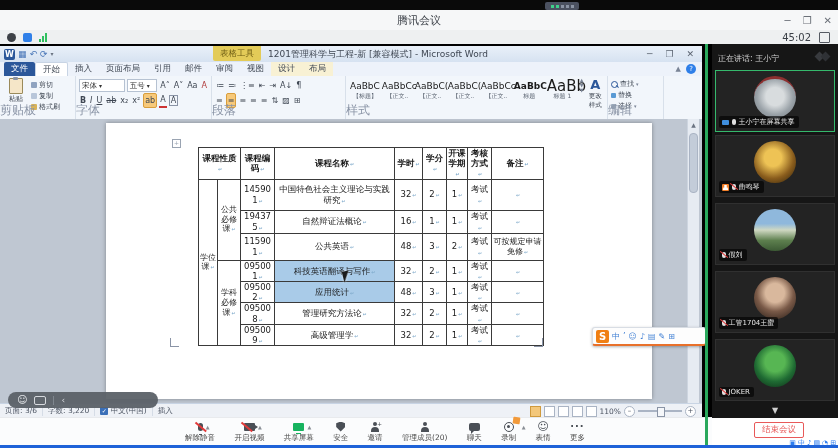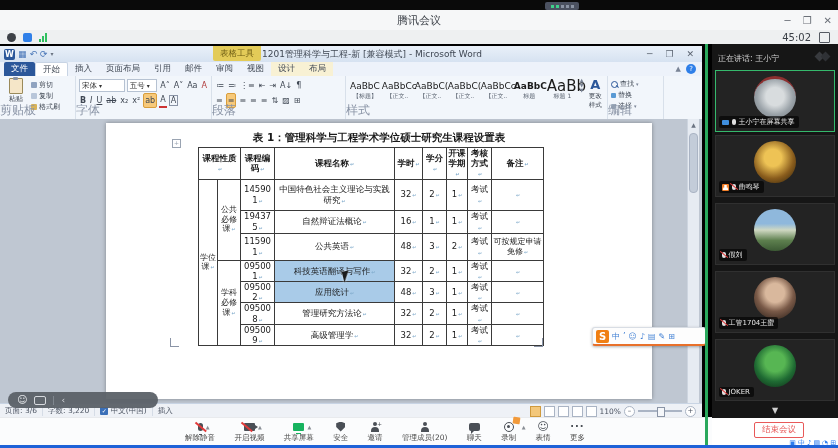--- a/index.html
+++ b/index.html
@@ -22,21 +22,21 @@
   .timer-wrap{position:absolute;right:8px;top:30px;height:14px;display:flex;align-items:center;gap:8px}
   .timer{font-size:10px;color:#3a3f46}
   .fs-ic{width:9px;height:9px;border:1px solid #565b63;border-radius:1px}
   
   .word{left:0;top:46px;width:702px;height:371px;background:#f2f6fb}
   .w-titlebar{position:absolute;left:0;top:0;width:702px;height:16px;background:linear-gradient(#e9f0f9,#d6e2f1);border-bottom:1px solid #c3cfe0;display:flex;align-items:center}
   .qat{display:flex;align-items:center;gap:3px;margin-left:4px}
   .wlogo{width:11px;height:11px;background:#2b579a;color:#fff;font-size:8px;font-weight:bold;text-align:center;line-height:11px;border-radius:2px}
   .qic{font-size:9px;color:#4a77b8;line-height:10px}
   .ctx-tab{position:absolute;left:213px;top:0;height:15px;background:#e3cb58;color:#6b5a12;font-size:8.5px;padding:0 7px;line-height:15px;border-radius:0 0 2px 2px}
-  .w-title{position:absolute;left:262px;top:0;height:16px;line-height:16px;font-size:9px;color:#3f4753}
+  .w-title{position:absolute;left:268px;top:0;height:16px;line-height:16px;font-size:9px;color:#3f4753}
   .w-ctrls{position:absolute;right:8px;top:0;height:16px;display:flex;gap:13px;align-items:center;color:#5a6370;font-size:9px}
   .w-tabs{position:absolute;left:0;top:16px;width:702px;height:14px;background:#edf2fa;border-bottom:5px solid #0f172a;display:flex;align-items:stretch;font-size:8.5px;color:#3f4753}
   .wtab{padding:0 7px;line-height:13px}
   .wtab.file{background:#2b579a;color:#fff;margin-left:4px;border-radius:2px 2px 0 0}
   .wtab.active{background:#fff;border:1px solid #c8d4e4;border-bottom:none;border-radius:2px 2px 0 0;line-height:12px}
   .wtab.ctx{background:#f8f1d4}
   .tabs-right{margin-left:auto;display:flex;align-items:center;gap:5px;padding-right:6px}
   .help-ic{width:10px;height:10px;border-radius:50%;background:#2f7fe8;color:#fff;font-size:7px;text-align:center;line-height:10px}
   .caret-up{font-size:7px;color:#7a8496}
   .w-ribbon{position:absolute;left:0;top:30px;width:702px;height:43px;background:#f2f6fb;border-bottom:1px solid #c8d4e4;display:flex}
@@ -364,21 +364,20 @@
             <span style="font-size:5px;color:#7a8496">▾</span>
           </span>
       </div>
       <span class="glabel">编辑</span>
     </div>
     <div style="flex:1"></div>
   </div>
 
   <div class="w-doc">
     <div class="page">
-      <div class="doc-title">表 1：管理科学与工程学术学位硕士研究生课程设置表</div>
       <div class="tbl-handle">+</div>
 
       <table class="ctable">
         <colgroup>
           <col style="width:19px">
             <col style="width:23px">
             <col style="width:34px">
             <col style="width:120px">
           <col style="width:28px">
             <col style="width:24px">

